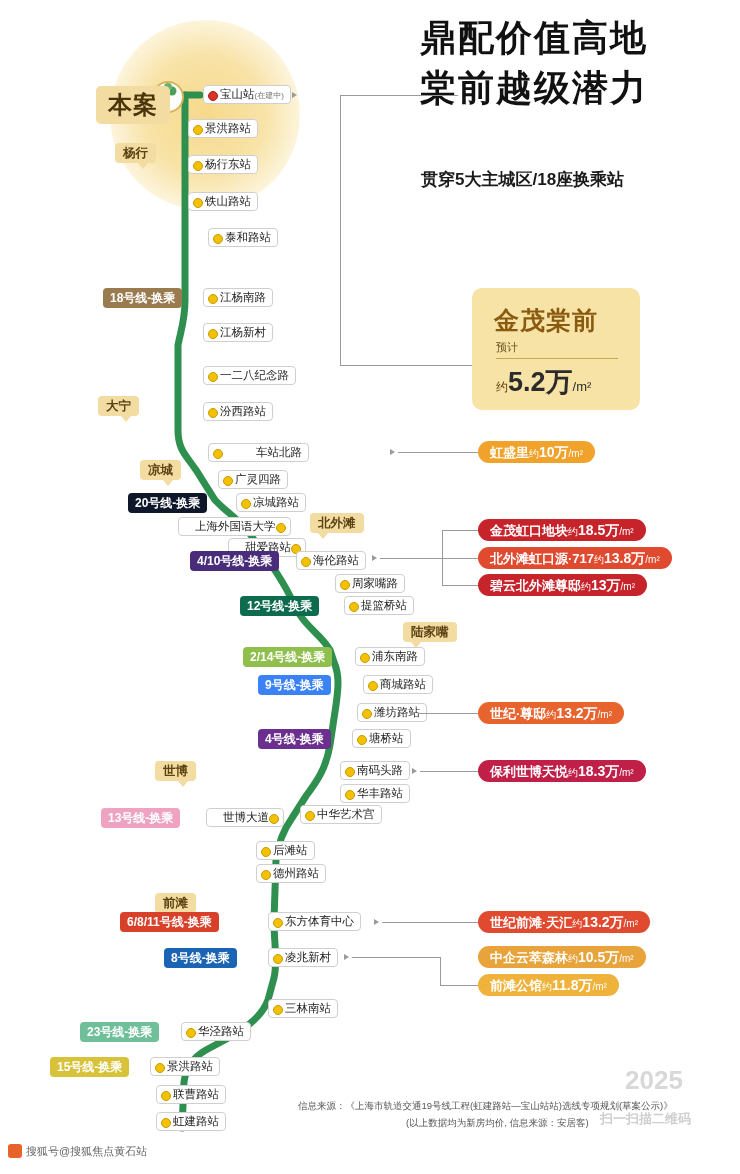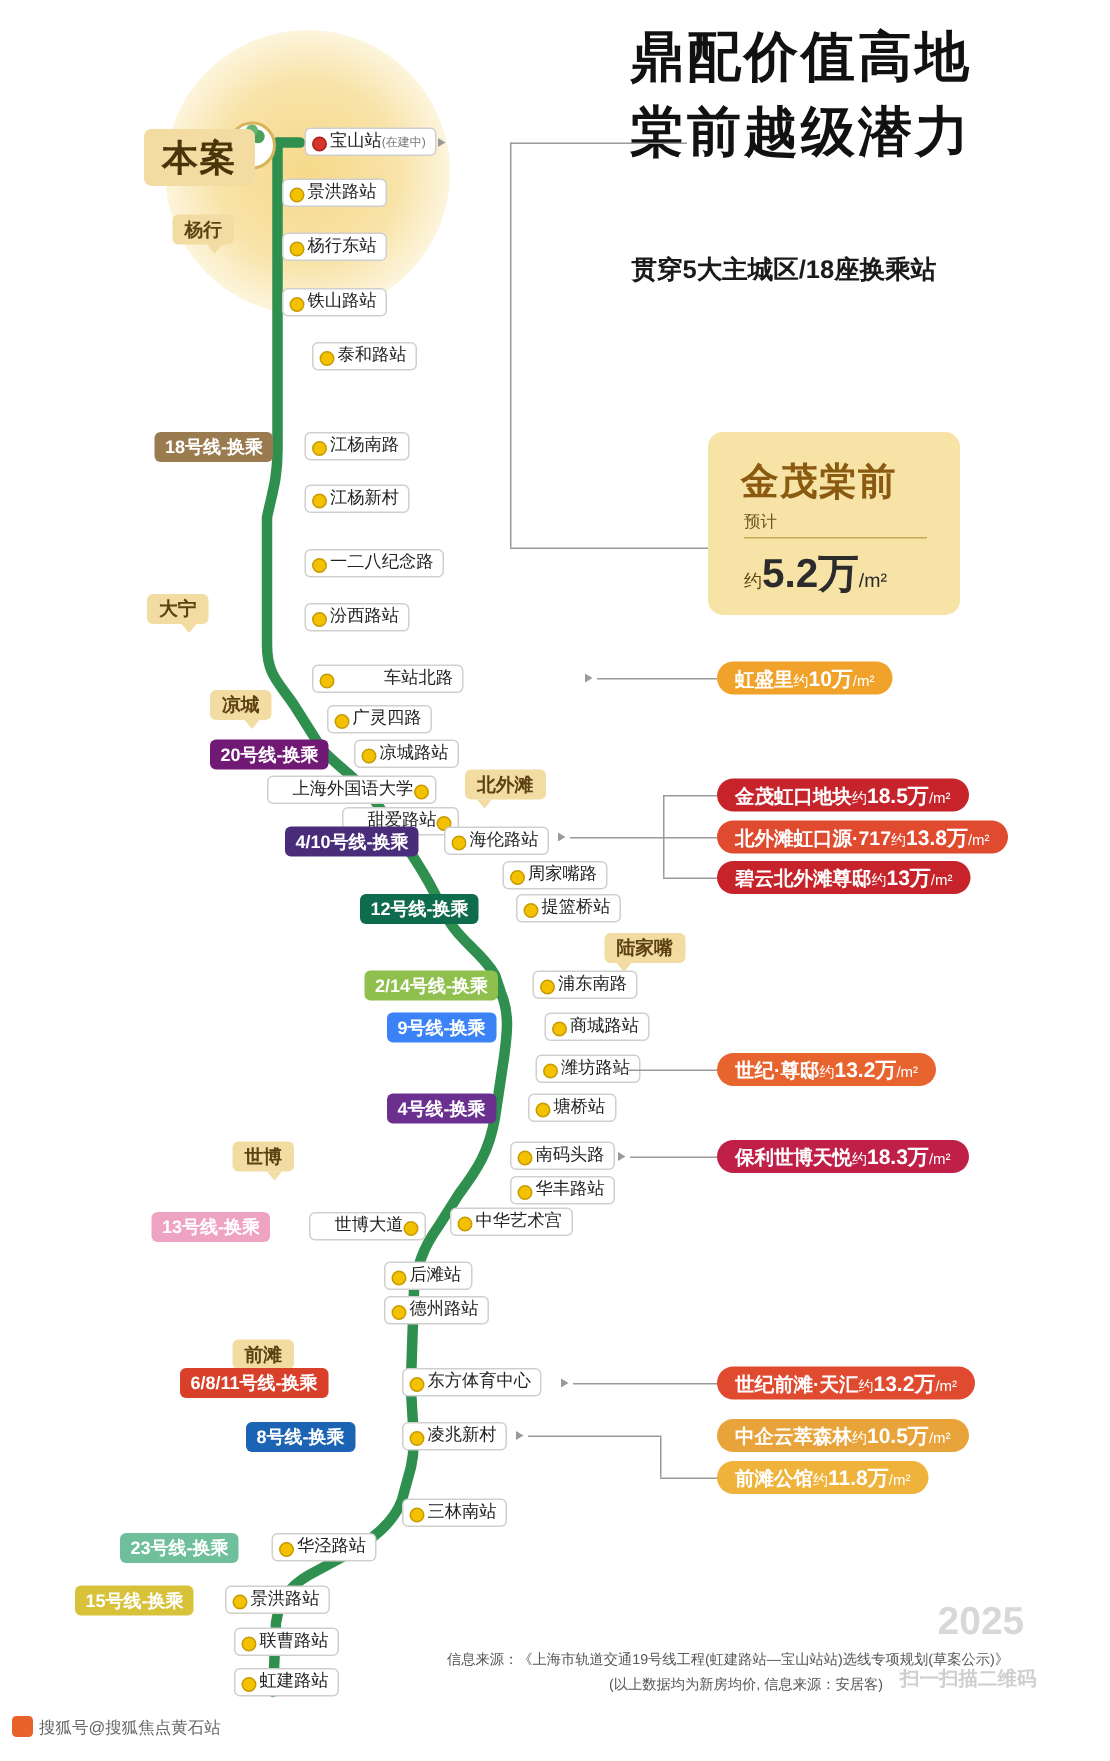--- a/index.html
+++ b/index.html
@@ -237,21 +237,21 @@
   <div class="station" style="left:256px;top:864px;"><span class="dot"></span><span>德州路站</span></div>
   <div class="station" style="left:268px;top:912px;"><span class="dot"></span><span>东方体育中心</span></div>
   <div class="station" style="left:268px;top:948px;"><span class="dot"></span><span>凌兆新村</span></div>
   <div class="station" style="left:268px;top:999px;"><span class="dot"></span><span>三林南站</span></div>
   <div class="station" style="left:181px;top:1022px;"><span class="dot"></span><span>华泾路站</span></div>
   <div class="station" style="left:150px;top:1057px;"><span class="dot"></span><span>景洪路站</span></div>
   <div class="station" style="left:156px;top:1085px;"><span class="dot"></span><span>联曹路站</span></div>
   <div class="station" style="left:156px;top:1112px;"><span class="dot"></span><span>虹建路站</span></div>
 
   <div class="tag" style="left:103px;top:288px;background:#9a7b4f;"><span>18号线-换乘</span></div>
-  <div class="tag" style="left:140px;top:493px;background:#701a75;"><span>20号线-换乘</span></div>
+  <div class="tag" style="left:128px;top:493px;background:#0f172a;"><span>20号线-换乘</span></div>
   <div class="tag" style="left:190px;top:551px;background:#4a2d7a;"><span>4/10号线-换乘</span></div>
   <div class="tag" style="left:240px;top:596px;background:#0e6b4d;"><span>12号线-换乘</span></div>
   <div class="tag" style="left:243px;top:647px;background:#8fbf4d;"><span>2/14号线-换乘</span></div>
   <div class="tag" style="left:258px;top:675px;background:#3b82f6;"><span>9号线-换乘</span></div>
   <div class="tag" style="left:258px;top:729px;background:#6b2f8f;"><span>4号线-换乘</span></div>
   <div class="tag" style="left:101px;top:808px;background:#efa3c2;"><span>13号线-换乘</span></div>
   <div class="tag" style="left:120px;top:912px;background:#d9402a;"><span>6/8/11号线-换乘</span></div>
   <div class="tag" style="left:164px;top:948px;background:#1b63b3;"><span>8号线-换乘</span></div>
   <div class="tag" style="left:80px;top:1022px;background:#6fbf9a;"><span>23号线-换乘</span></div>
   <div class="tag" style="left:50px;top:1057px;background:#d7c23a;"><span>15号线-换乘</span></div>

